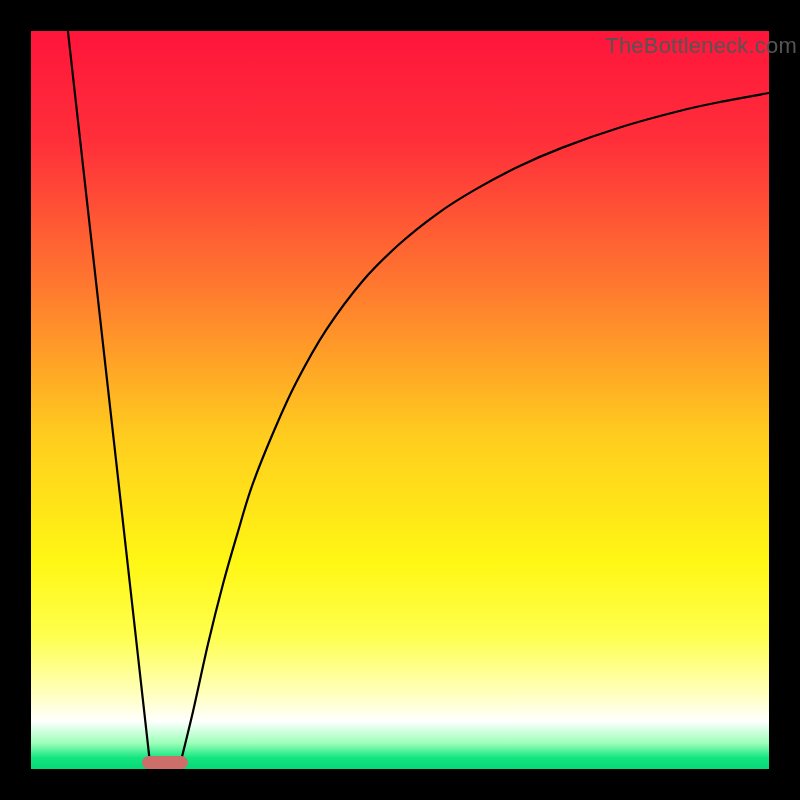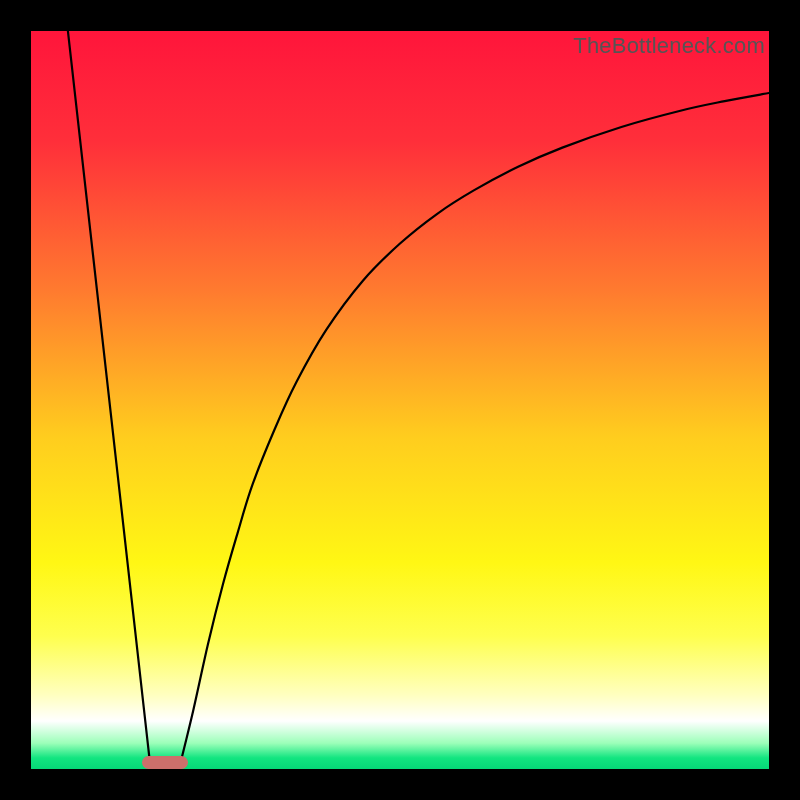--- a/index.html
+++ b/index.html
@@ -11,20 +11,21 @@
     overflow: hidden;
     font-family: Arial, Helvetica, sans-serif;
   }
   .frame {
     position: absolute;
     left: 31px;
     top: 31px;
     width: 738px;
     height: 738px;
     background: #000;
+    padding-left: 32px;
   }
   .plot-area {
     position: absolute;
     left: 0;
     top: 0;
     width: 738px;
     height: 738px;
   }
   .watermark {
     position: absolute;

